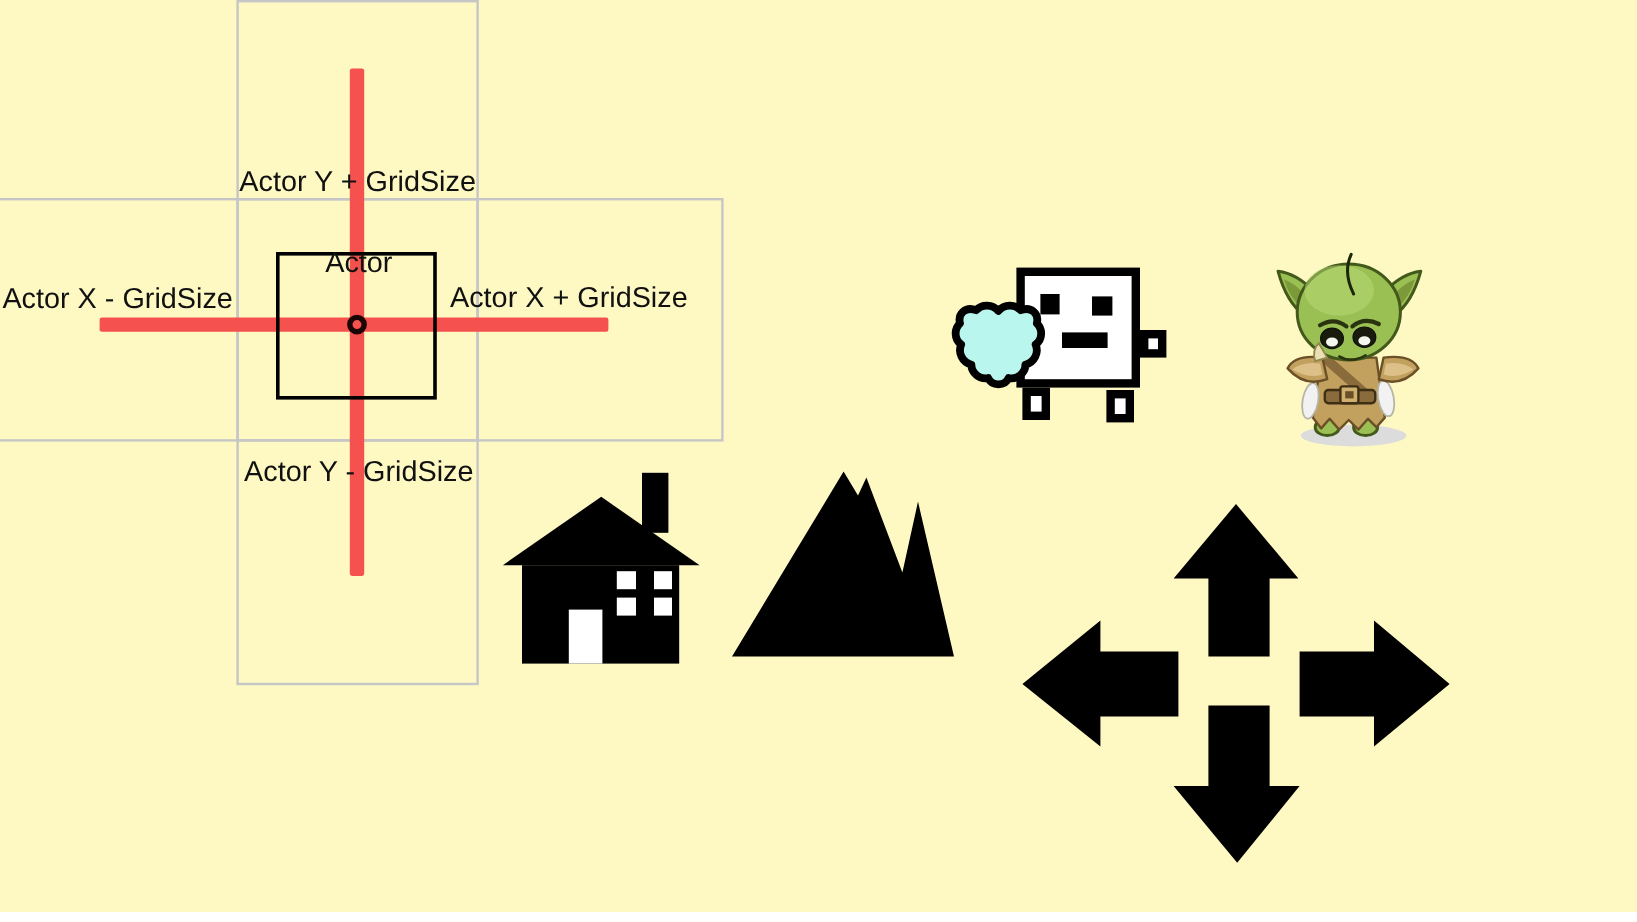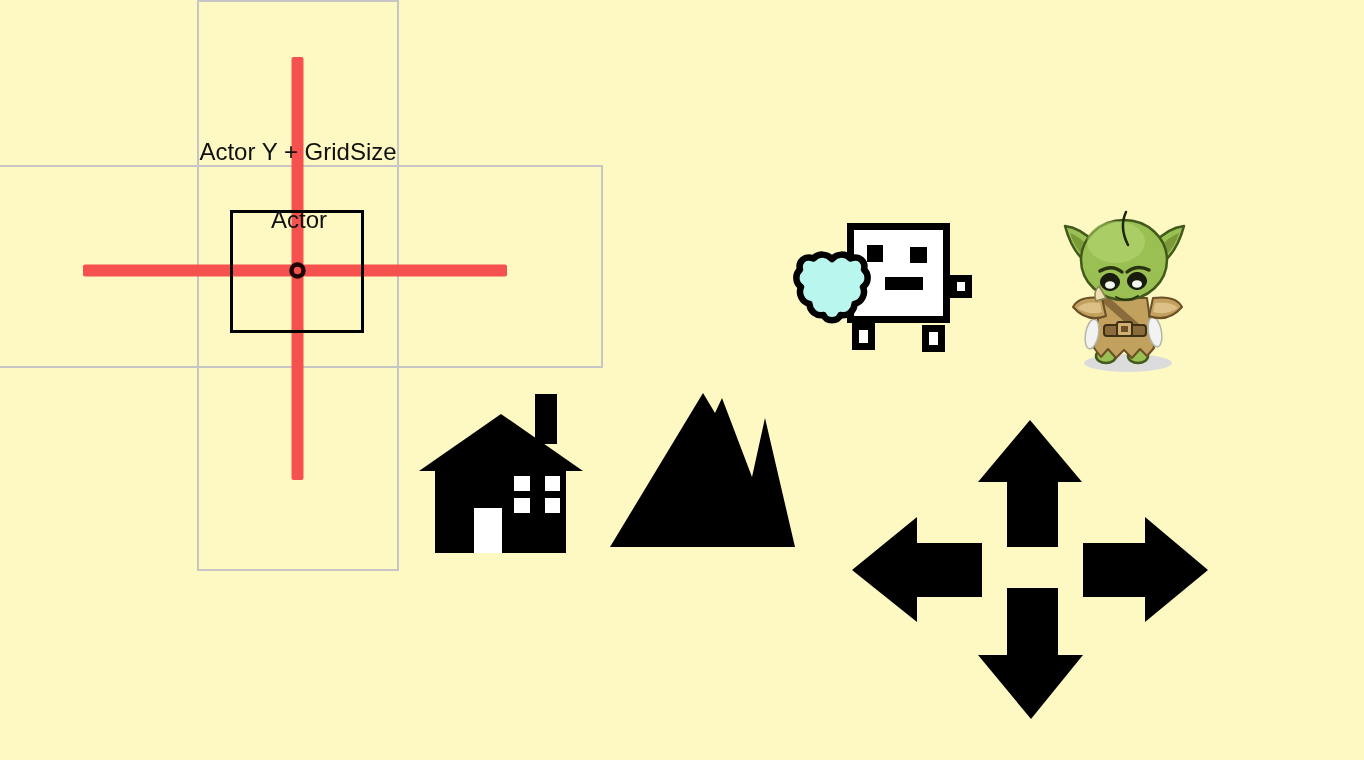--- a/index.html
+++ b/index.html
@@ -24,21 +24,24 @@
     </g>
     <g fill="#f5514e">
       <rect x="83" y="264.5" width="424" height="12" rx="2"></rect>
       <rect x="291.5" y="57" width="12" height="423" rx="2"></rect>
       <rect x="231.5" y="211.5" width="131" height="120" fill="none" stroke-width="3" stroke="#000000"></rect>
       <circle cx="297.5" cy="270.5" r="6" stroke-width="4.5" stroke="#1c0505"></circle>
     </g>
   </svg>
 
   <div class="lbl ctr" style="left:298px;top:140px">Actor Y + GridSize</div>
+  <div class="lbl" style="left:2px;top:238px">Actor X - GridSize</div>
   <div class="lbl ctr" style="left:299px;top:208px">Actor</div>
+  <div class="lbl" style="left:375px;top:237px">Actor X + GridSize</div>
+  <div class="lbl ctr" style="left:299px;top:382px">Actor Y - GridSize</div>
 
   <svg class="abs" style="left:790px;top:215px" width="190" height="145" viewBox="0 0 190 145">
     <g stroke-width="7" stroke="#000000">
       <rect x="163.5" y="63.5" width="15" height="16" fill="#ffffff"></rect>
       <rect x="65.5" y="111.5" width="16" height="20" fill="#ffffff"></rect>
       <rect x="135.5" y="113.5" width="16" height="20" fill="#ffffff"></rect>
       <rect x="60.5" y="11.5" width="96" height="93" fill="#ffffff"></rect>
     </g>
     <g fill="#000000">
       <rect x="77" y="30" width="16" height="17"></rect>

